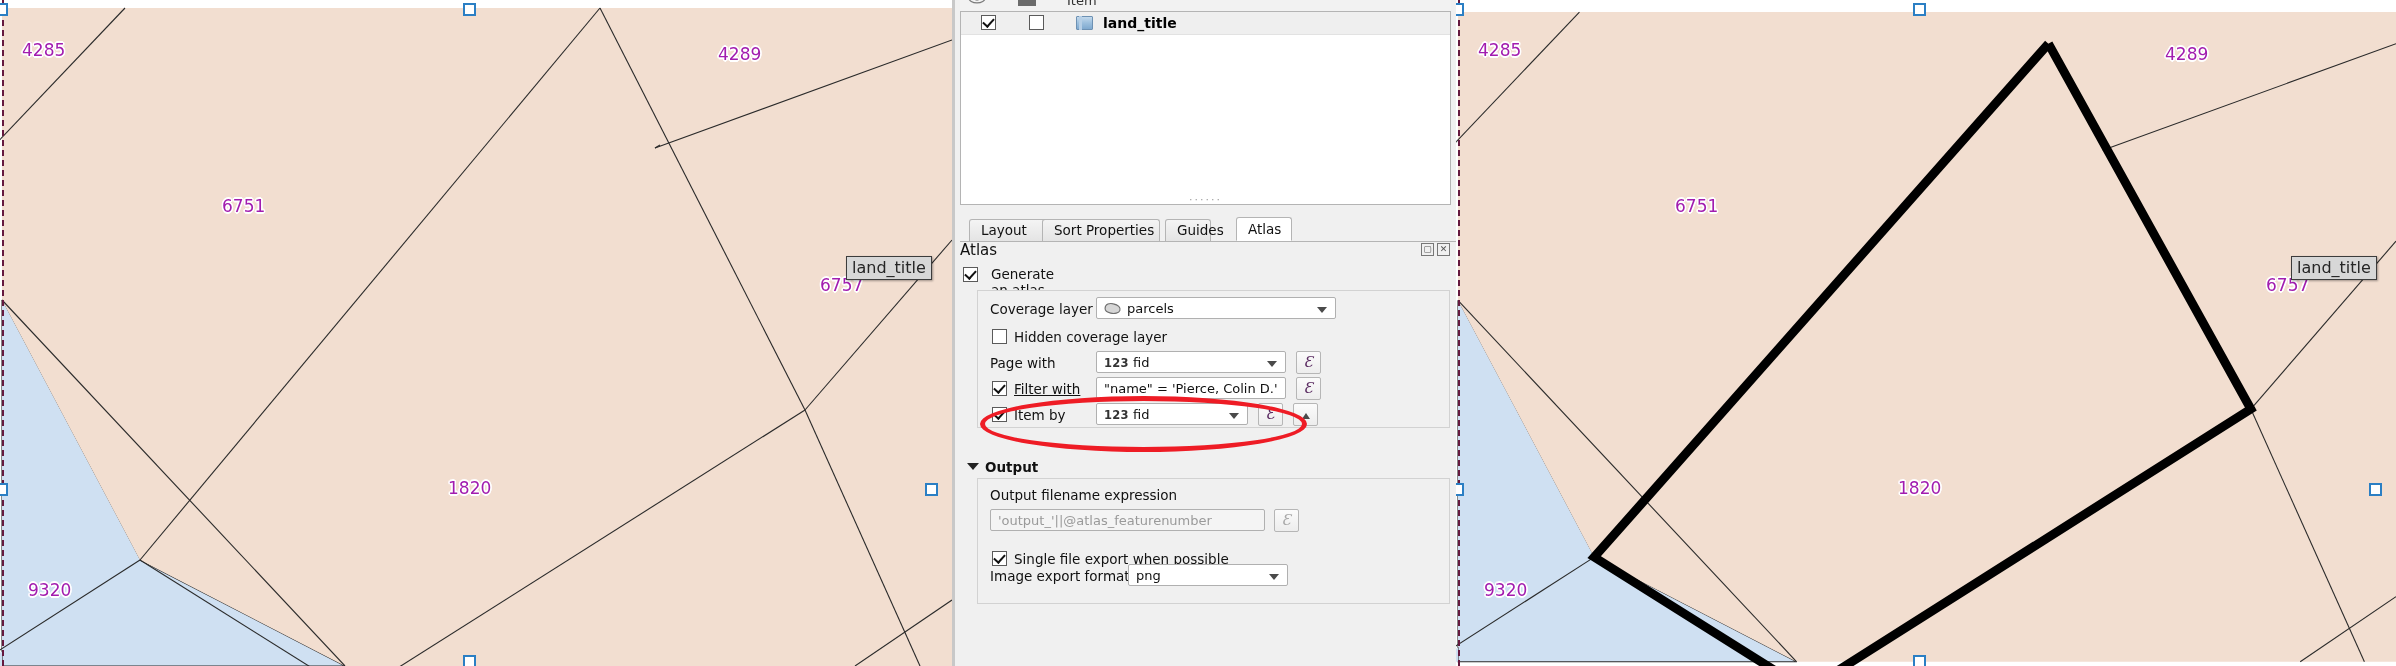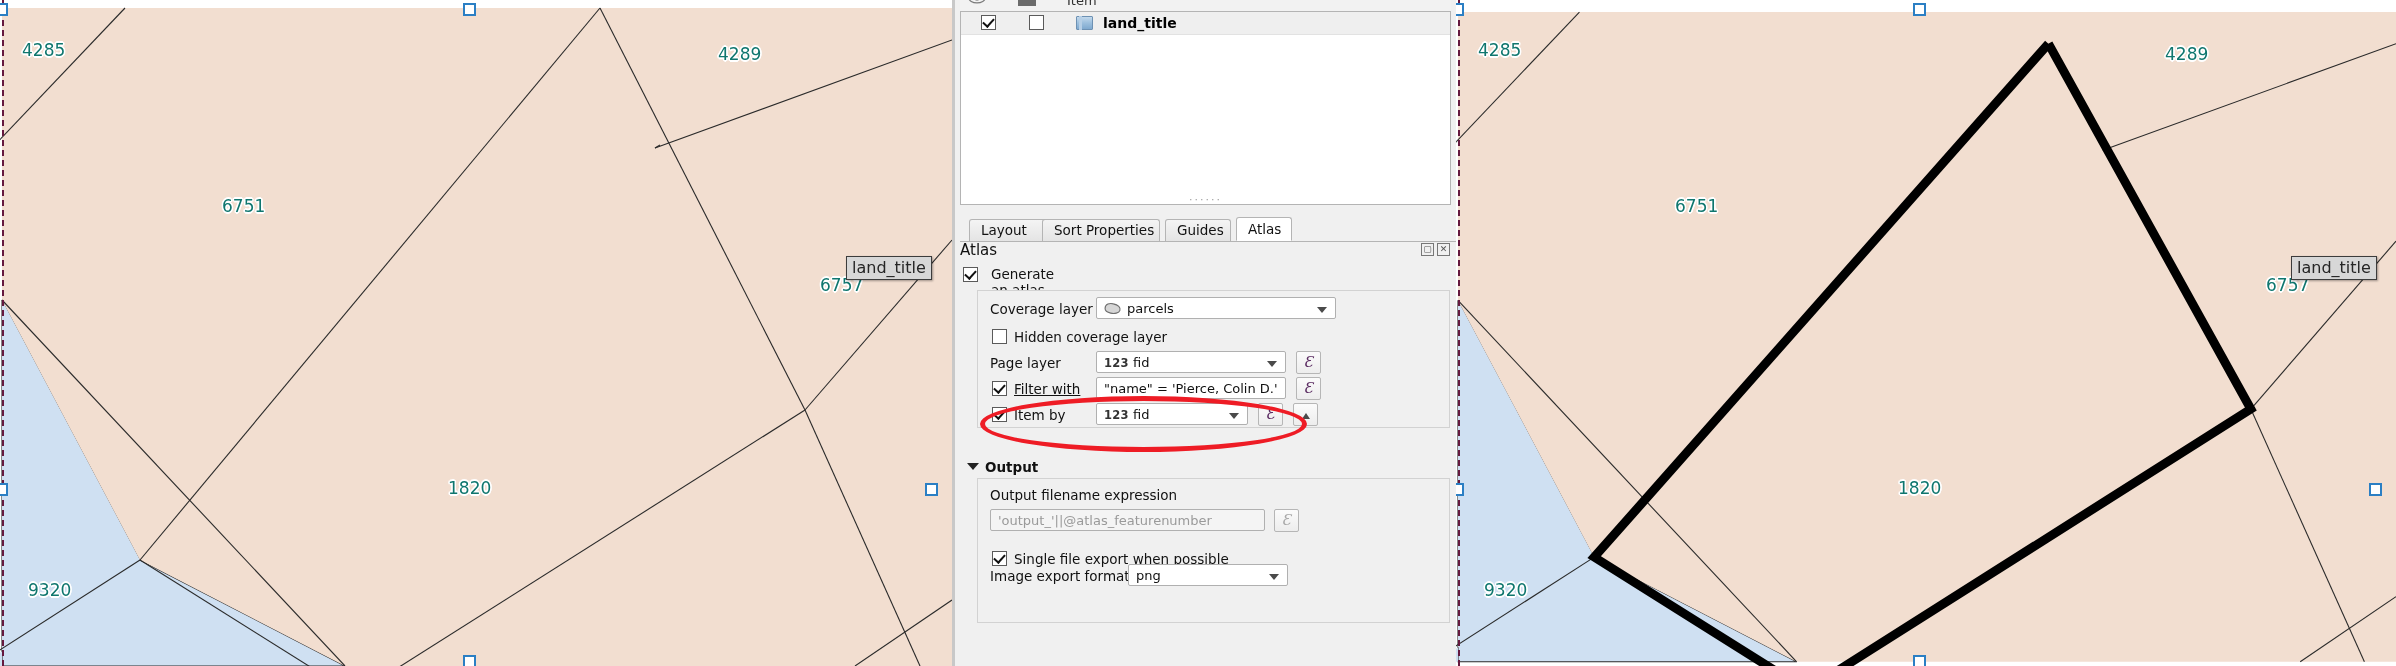--- a/index.html
+++ b/index.html
@@ -13,21 +13,21 @@
   .map-canvas{position:absolute;inset:0;overflow:hidden;}
   .map-svg{position:absolute;top:0;left:0;}
 
   .page-border{position:absolute;top:0;bottom:0;width:0;border-left:2px dashed #c0152a;}
   .page-border.dark{border-left:2px dashed #1b1b4f;}
 
   
   .handle{position:absolute;width:13px;height:13px;background:#ffffff;border:2px solid #2b7fc4;box-sizing:border-box;}
 
   
-  .plabel{position:absolute;font-family:"DejaVu Sans","Liberation Sans",sans-serif;font-size:17px;color:#0f766e;
+  .plabel{position:absolute;font-family:"DejaVu Sans","Liberation Sans",sans-serif;font-size:17px;color:#a21caf;
           text-shadow:1.6px 0 #fff,-1.6px 0 #fff,0 1.6px #fff,0 -1.6px #fff,1.2px 1.2px #fff,-1.2px -1.2px #fff,1.2px -1.2px #fff,-1.2px 1.2px #fff;
           white-space:nowrap;pointer-events:none;}
 
   
   .tooltip{position:absolute;background:#d7d7d7;border:1px solid #3c3c3c;padding:1px 5px 2px 5px;
            font-size:16px;color:#262626;white-space:nowrap;box-shadow:1px 1px 2px rgba(0,0,0,.35);
            font-family:"DejaVu Sans","Liberation Sans",sans-serif;}
 
   
   .dock{position:absolute;left:952px;top:0;width:504px;height:666px;background:#f0f0f0;
@@ -170,21 +170,21 @@
           <div class="layer-ico"></div>
           <div class="item-label">land_title</div>
         </div>
         <div class="grip">······</div>
       </div>
     </div>
 
     <div class="tabs">
       <div class="tab" style="left:9px;width:80px;">Layout</div>
       <div class="tab" style="left:82px;width:118px;">Sort Properties</div>
-      <div class="tab" style="left:205px;width:66px;">Guides</div>
+      <div class="tab" style="left:205px;width:46px;">Guides</div>
       <div class="tab active" style="left:276px;width:56px;">Atlas</div>
     </div>
 
     <div class="panel-title">
       <div class="t">Atlas</div>
       <div class="pt-btns">
         <div class="pt-btn">▢</div>
         <div class="pt-btn">✕</div>
       </div>
     </div>
@@ -209,21 +209,21 @@
               <div class="arrow"></div>
             </div>
           </div>
 
           <div class="frow" style="top:34px;">
             <div class="chk" style="left:14px;top:4px;"></div>
             <div class="flabel" style="left:36px;top:4px;">Hidden coverage layer</div>
           </div>
 
           <div class="frow" style="top:60px;">
-            <div class="flabel" style="left:12px;top:4px;">Page layer</div>
+            <div class="flabel" style="left:12px;top:4px;">Page with</div>
             <div class="combo" style="left:118px;width:190px;">
               <div class="val"><span class="num">123</span> <span>fid</span></div>
               <div class="arrow"></div>
             </div>
             <div class="ebtn" style="left:318px;top:0px;">Ɛ</div>
           </div>
 
           <div class="frow" style="top:86px;">
             <div class="chk checked" style="left:14px;top:4px;"></div>
             <div class="flabel" style="left:36px;top:4px;text-decoration:underline;">Filter with</div>
@@ -245,21 +245,21 @@
           </div>
 
         </div>
       </div>
 
       <div class="group" style="top:196px;height:150px;">
         <div class="group-head">
           <div class="tri"></div>
           <div class="group-title">Output</div>
         </div>
-        <div class="group-box" style="margin-left:14px;height:145px;">
+        <div class="group-box" style="margin-left:14px;height:126px;">
 
           <div class="frow" style="top:4px;">
             <div class="flabel" style="left:12px;top:4px;">Output filename expression</div>
           </div>
 
           <div class="frow" style="top:30px;">
             <div class="txtfield" style="left:12px;width:275px;background:#f4f4f4;">
               <div class="v ph">'output_'||@atlas_featurenumber</div>
             </div>
             <div class="ebtn dim" style="left:296px;top:0px;">Ɛ</div>

